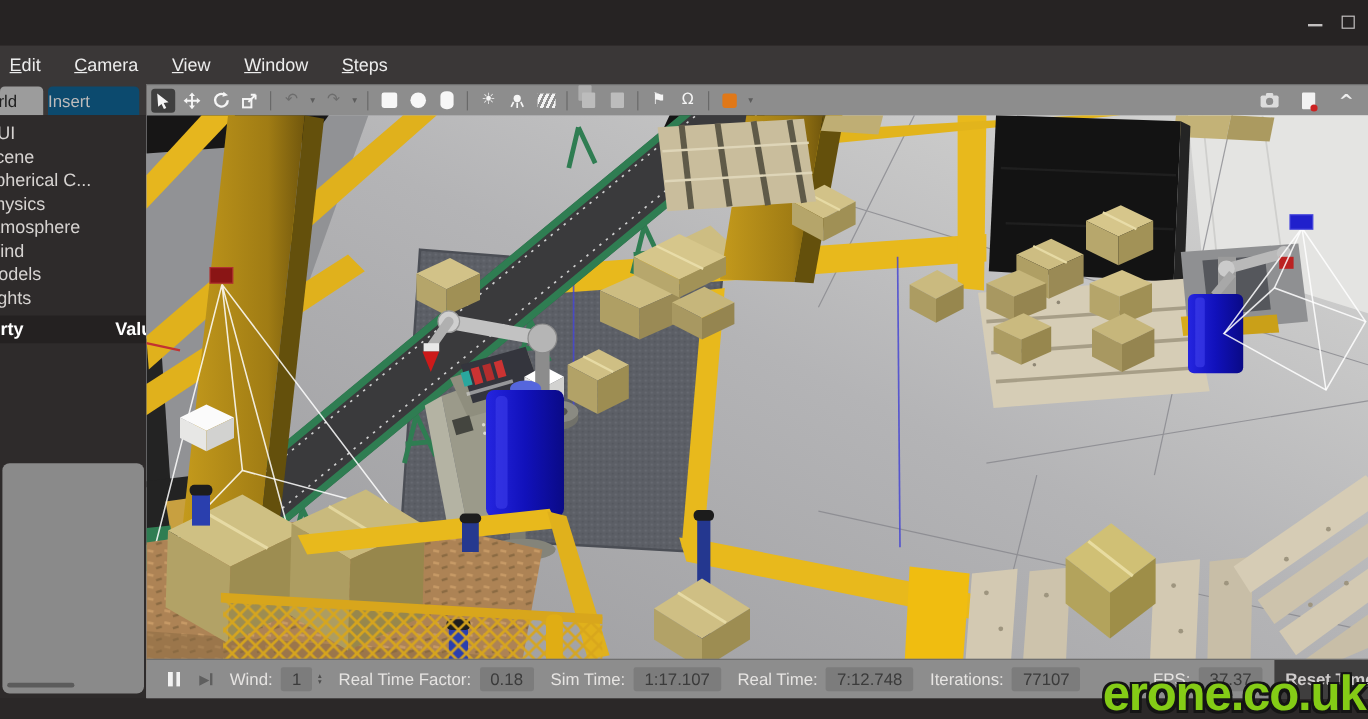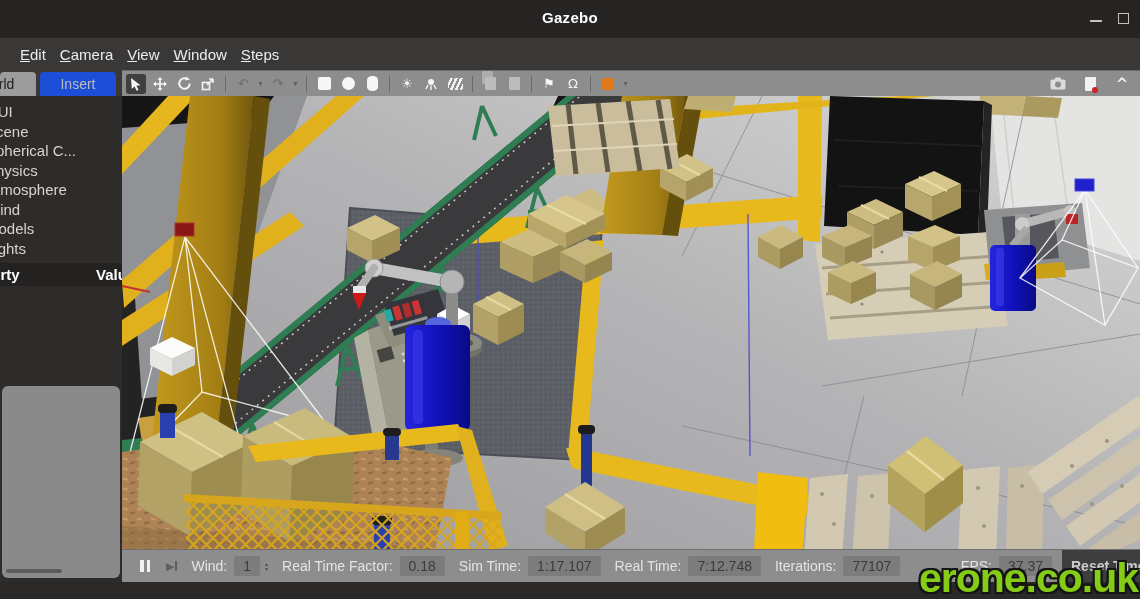--- a/index.html
+++ b/index.html
@@ -12,32 +12,32 @@
   .titlebar .title{position:absolute;left:0;right:0;top:9px;text-align:center;
     color:#ffffff;font-size:15px;font-weight:bold;letter-spacing:.3px;}
   .winbtn{position:absolute;top:12px;width:16px;height:14px;cursor:default;}
   .btn-min{right:36px;}
   .btn-min .bar{position:absolute;left:2px;right:2px;top:8px;height:2px;background:#c3c0c0;}
   .btn-max{right:8px;}
   .btn-max .sq{position:absolute;left:2px;top:1px;width:11px;height:11px;border:1.6px solid #c3c0c0;}
 
   
   .menubar{position:absolute;left:0;top:38px;width:1140px;height:32px;background:#3a3737;
-    display:flex;align-items:center;gap:14px;padding-left:20px;}
+    display:flex;align-items:center;gap:28px;padding-left:8px;}
   .menu-item{color:#ececec;font-size:15px;cursor:default;white-space:nowrap;}
   .menu-item::first-letter{text-decoration:underline;}
 
   
   .subbar{position:absolute;left:0;top:70px;width:1140px;height:26px;background:#3a3737;}
   .tabs{position:absolute;left:0;top:2px;height:24px;display:flex;}
   .tab{height:24px;font-size:14px;display:flex;align-items:center;
     border-radius:4px 4px 0 0;overflow:hidden;white-space:nowrap;}
   .tab-world{width:36px;background:#9c9c9c;color:#1d1d1d;}
   .tab-world span{margin-left:-22px;}
-  .tab-insert{width:76px;margin-left:4px;background:#1d4ed8;color:#bdbbbb;justify-content:center;}
+  .tab-insert{width:76px;margin-left:4px;background:#0c4a6e;color:#bdbbbb;}
   .toolbar{position:absolute;left:122px;top:0;width:1018px;height:26px;background:#8d8d8d;
     border-top:1px solid #6e6e6e;display:flex;align-items:center;gap:4px;padding:0 6px 0 4px;}
   .tbtn{width:20px;height:20px;display:flex;align-items:center;justify-content:center;
     color:#f5f5f5;font-size:13px;flex:none;cursor:default;font-family:"DejaVu Sans",sans-serif;}
   .tbtn.active{background:#3f3f3f;border-radius:3px;}
   .tbtn.disabled{color:#6d6d6d;}
   .tbtn.pale{color:#bcbcbc;}
   .tsep{width:1px;height:16px;background:#696969;margin:0 3px;flex:none;}
   .tdrop{width:7px;color:#5d5d5d;font-size:8px;flex:none;display:flex;align-items:center;justify-content:center;}
   .shape-box{width:13px;height:13px;background:#f7f7f7;border-radius:2px;}
@@ -89,21 +89,20 @@
     font-size:41px;letter-spacing:-1px;line-height:1;
     text-shadow:2px 0 0 #151515,-2px 0 0 #151515,0 2px 0 #151515,0 -2px 0 #151515,
       2px 2px 0 #151515,-2px -2px 0 #151515,2px -2px 0 #151515,-2px 2px 0 #151515;}
 </style>
 </head>
 <body>
 
 <div id="app">
 
   <div class="titlebar">
-    <div class="title">Gazebo</div>
     <div class="winbtn btn-min">
         <div class="bar"></div>
       </div>
     <div class="winbtn btn-max">
         <div class="sq"></div>
       </div>
   </div>
 
   <div class="menubar">
     <span class="menu-item">Edit</span>

